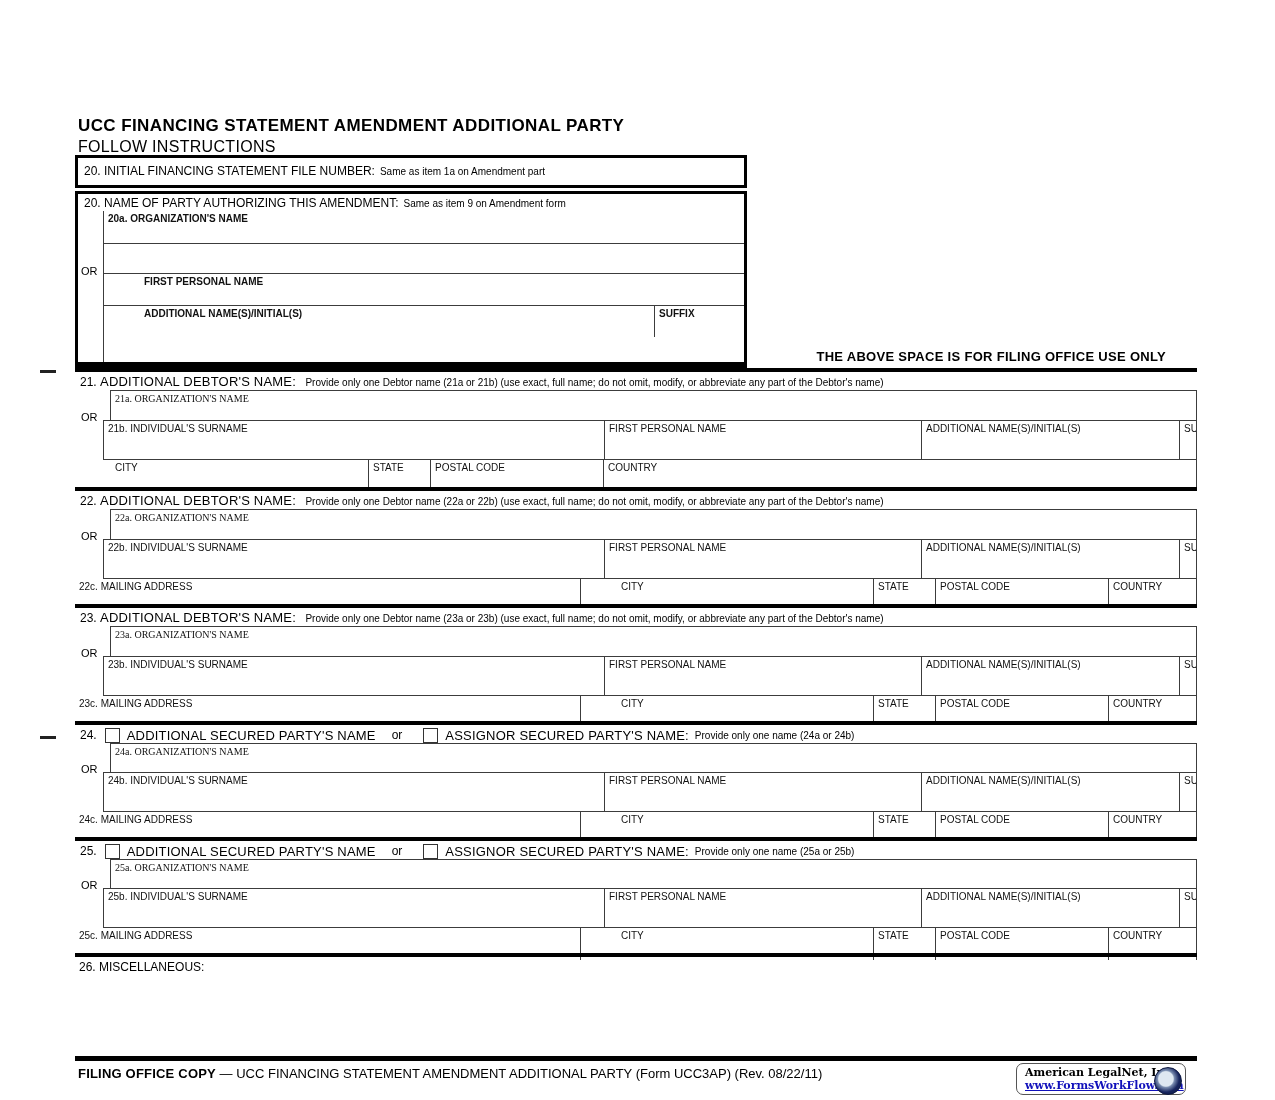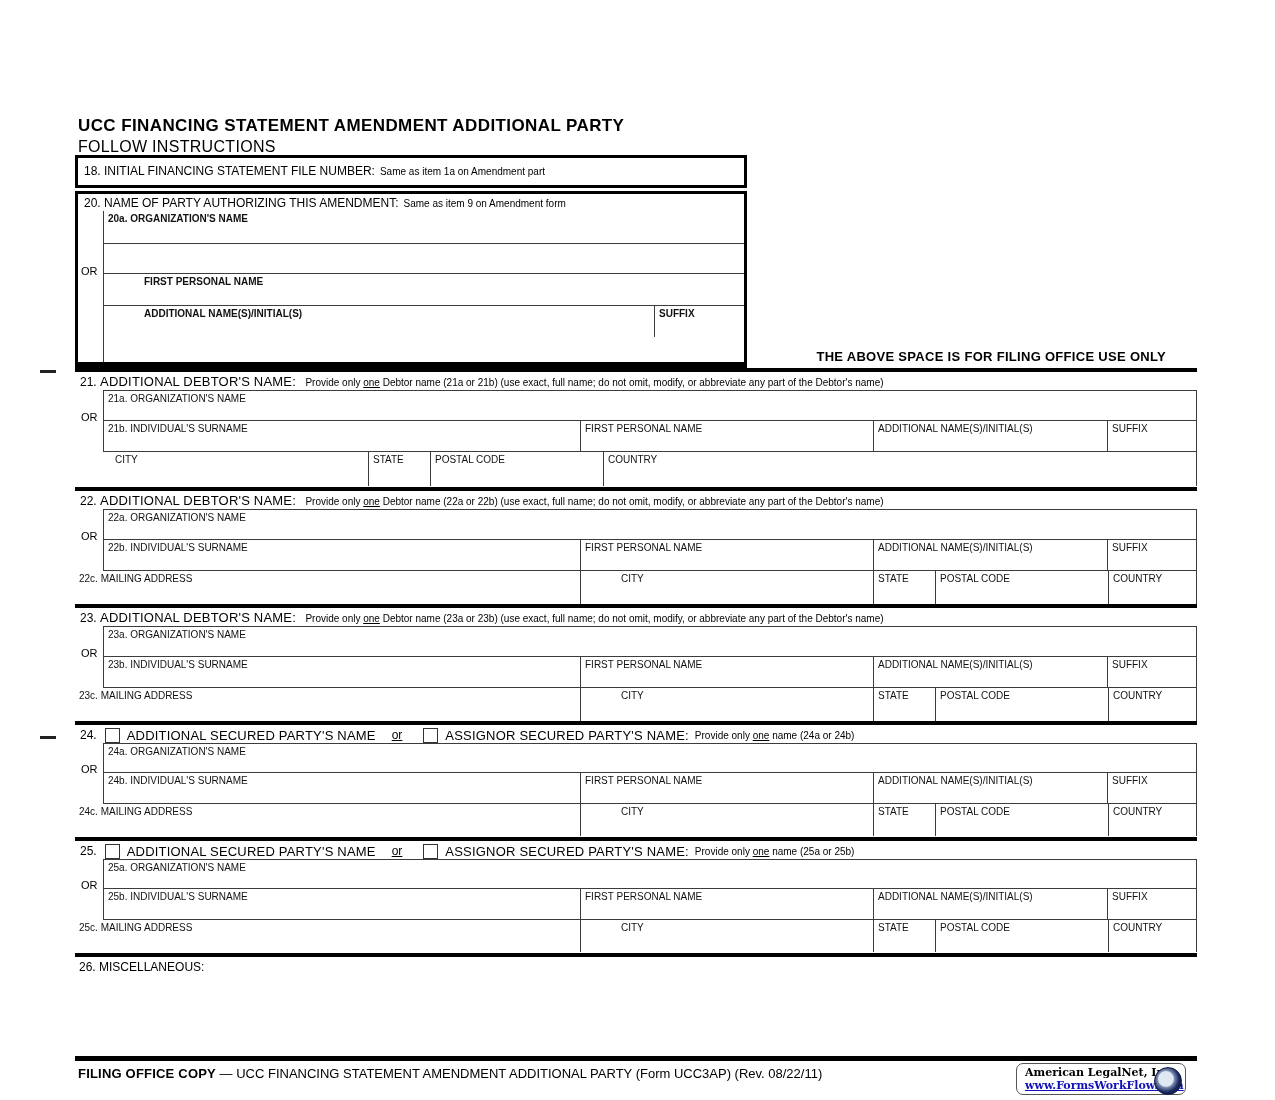--- a/index.html
+++ b/index.html
@@ -32,23 +32,23 @@
   .filing-note{position:absolute;left:780px;top:349px;width:386px;text-align:right;font-size:13px;font-weight:bold;letter-spacing:.3px;}
 
   
   .tick{position:absolute;left:40px;width:16px;height:3px;background:#222;}
 
   
   .sec{position:absolute;left:75px;width:1122px;border-top:4px solid #000;box-sizing:border-box;background:#fff;}
   .sec-header{height:16px;font-size:12px;padding:2px 0 0 5px;white-space:nowrap;overflow:hidden;}
   .sec-title{font-size:13px;letter-spacing:.2px;}
   .sec-instr{font-size:10px;margin-left:6px;}
-  .u{text-decoration:underline;}
-  .row-a{margin-left:28px;height:30px;border:1px solid #3c3c3c;border-bottom:none;box-sizing:border-box;}
-  .row-b{margin-left:28px;height:32px;border:1px solid #3c3c3c;box-sizing:border-box;display:flex;}
+  .u{}
+  .row-a{margin-left:35px;height:30px;border:1px solid #3c3c3c;border-bottom:none;box-sizing:border-box;font-family:Liberation Serif, serif;}
+  .row-b{margin-left:28px;height:40px;border:1px solid #3c3c3c;box-sizing:border-box;display:flex;gap:24px;}
   .row-c{height:34px;border-right:1px solid #3c3c3c;box-sizing:border-box;display:flex;}
   .cell{box-sizing:border-box;overflow:hidden;}
   .row-b .cell+.cell,.row-c .cell+.cell{border-left:1px solid #3c3c3c;}
   .c-surname{width:476px;}
   .c-first{width:293px;}
   .c-add{width:234px;}
   .c-suffix{flex:1;}
   .c-mail{width:505px;}
   .c-city{width:293px;padding-left:36px;}
   .c-state{width:62px;}
@@ -78,21 +78,21 @@
 </head>
 <body>
 
 <div class="page">
 
   <div class="title">UCC FINANCING STATEMENT AMENDMENT ADDITIONAL PARTY</div>
   <div class="subtitle">FOLLOW INSTRUCTIONS</div>
 
   <div class="box19">
     <div class="box19-inner">
-      <span>18. INITIAL FINANCING STATEMENT FILE NUMBER:</span><span class="hint">Same as item 1a on Amendment part</span>
+      <span>20. INITIAL FINANCING STATEMENT FILE NUMBER:</span><span class="hint">Same as item 1a on Amendment part</span>
     </div>
   </div>
 
   <div class="box20">
     <div class="box20-label">
       <span>20. NAME OF PARTY AUTHORIZING THIS AMENDMENT:</span><span class="hint">Same as item 9 on Amendment form</span>
     </div>
     <div class="or20">OR</div>
     <div class="b20-table">
       <div class="b20-row first r-org">

